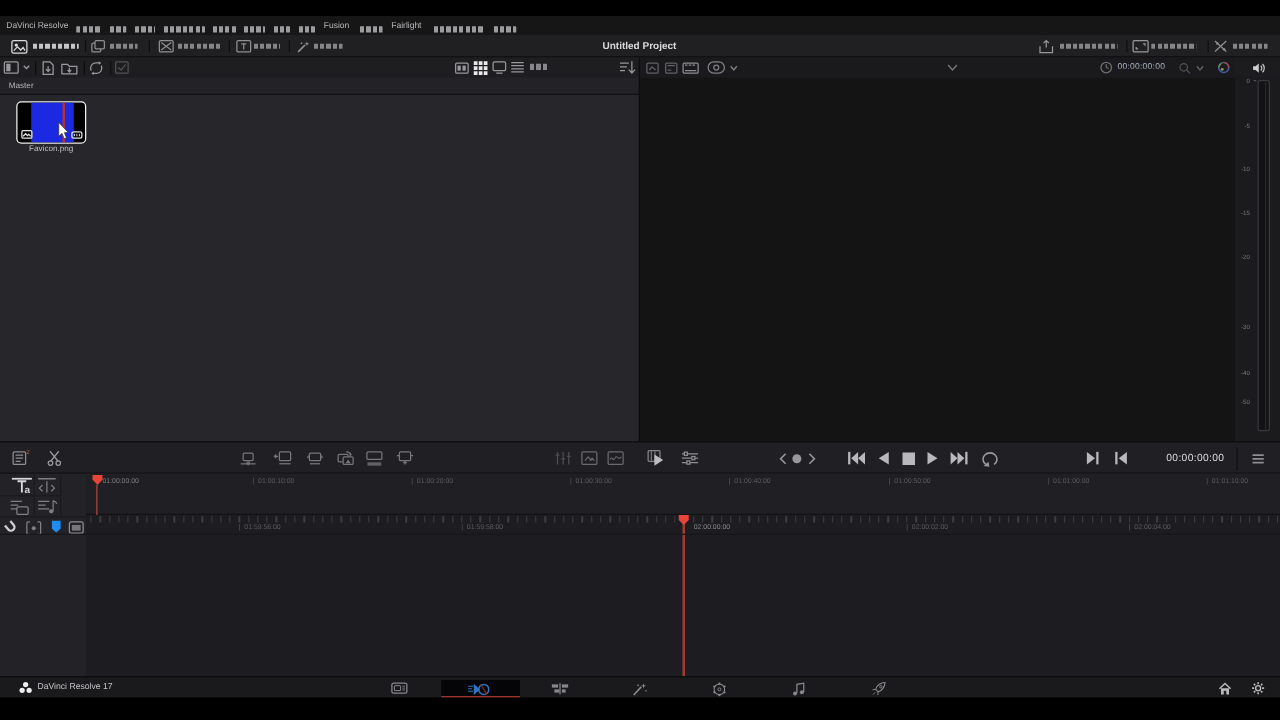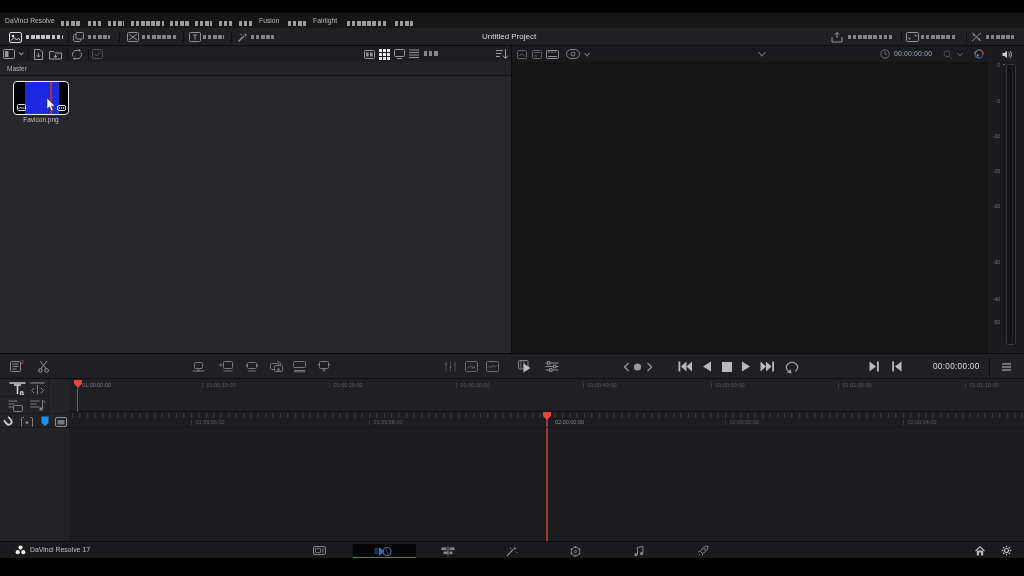--- a/index.html
+++ b/index.html
@@ -66,21 +66,21 @@
     <i class="jt" style="left:203px;top:6.5px;width:21px;--c:#97979a"></i>
     <div class="divv" style="left:231px;top:4px;height:10px;"></div>
 
     <svg style="left:237px;top:3.5px" width="11" height="11" viewBox="0 0 11 11">
       <path d="M1.5 9.5 L7 4" stroke="#8f8f92" stroke-width="1.4" fill="none"></path>
       <path d="M8.5 1 l0.5 1.5 1.5 0.5 -1.5 0.5 -0.5 1.5 -0.5 -1.5 -1.5 -0.5 1.5 -0.5 z" fill="#8f8f92"></path>
       <circle cx="4.2" cy="2.5" r="0.7" fill="#8f8f92"></circle>
     </svg>
     <i class="jt" style="left:251px;top:6.5px;width:23px;--c:#97979a"></i>
 
-    <span class="txt" style="left:482px;top:4px;font-size:8px;font-weight:400;color:#dadadc;text-align:right;">Untitled Project</span>
+    <span class="txt" style="left:482px;top:4px;font-size:8px;font-weight:700;color:#dadadc;text-align:right;">Untitled Project</span>
 
     <svg style="left:831px;top:3.5px" width="12" height="11" viewBox="0 0 12 11">
       <path d="M6 0.5 L6 6 M3.8 2.5 L6 0.5 L8.2 2.5" stroke="#97979a" fill="none"></path>
       <path d="M1 5 L1 10 L11 10 L11 5" stroke="#97979a" fill="none"></path>
     </svg>
     <i class="jt" style="left:848px;top:6.5px;width:46px;--c:#97979a"></i>
     <div class="divv" style="left:901px;top:4px;height:10px;"></div>
 
     <svg style="left:906px;top:4px" width="13" height="10" viewBox="0 0 13 10">
       <rect x="0.5" y="0.5" width="12" height="9" rx="1" fill="none" stroke="#97979a"></rect>

